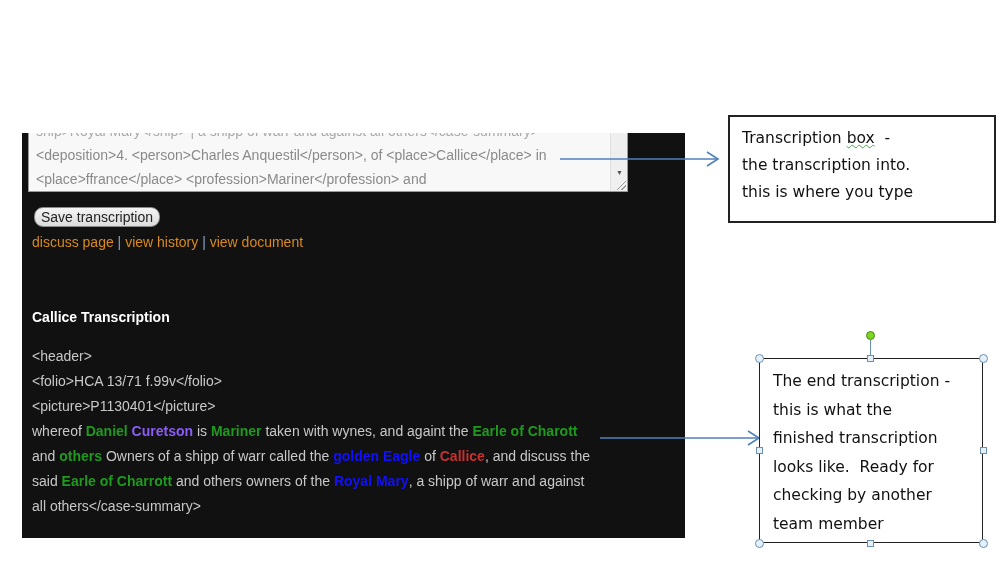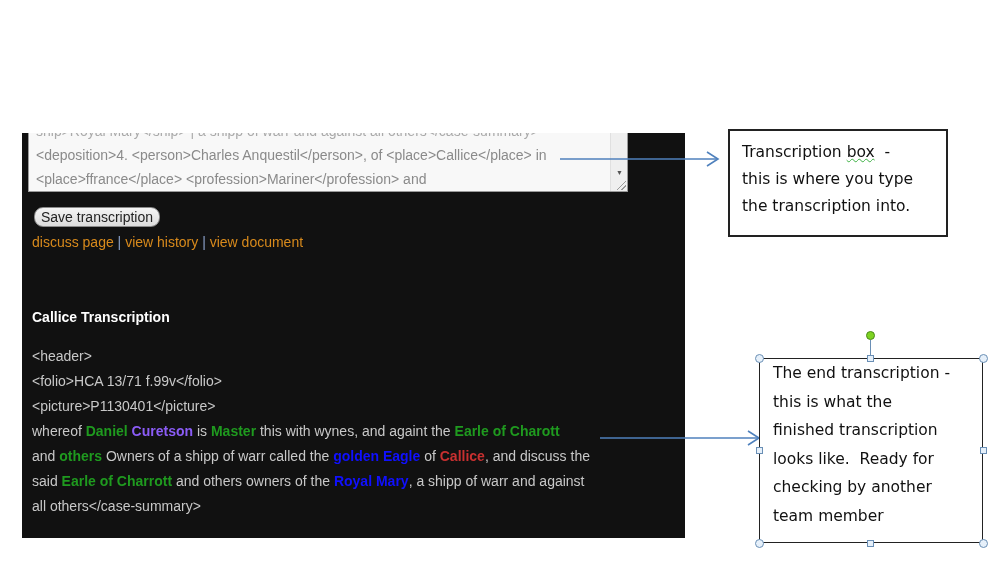--- a/index.html
+++ b/index.html
@@ -48,22 +48,22 @@
   }
   .transcript .line { white-space:nowrap; }
   .g { color:#1f9a1f; font-weight:bold; }
   .r { color:#8b5cf6; font-weight:bold; }
   .b { color:#1010ff; font-weight:bold; }
   .br { color:#c83030; font-weight:bold; }
   .callout {
     position:absolute; background:#fff; border:2px solid #222;
     font-family:"DejaVu Sans", sans-serif; color:#111; box-sizing:border-box;
   }
-  .callout1 { left:728px; top:129px; width:220px; height:108px; padding:8px 12px; font-size:15.5px; line-height:27px; }
-  .callout2 { left:759px; top:358px; width:224px; height:185px; padding:0 13px; font-size:15.5px; line-height:28.5px; border-width:1.5px; }
+  .callout1 { left:728px; top:115px; width:268px; height:108px; padding:8px 12px; font-size:15.5px; line-height:27px; }
+  .callout2 { left:759px; top:358px; width:224px; height:185px; padding:8px 13px; font-size:15.5px; line-height:28.5px; border-width:1.5px; }
   .squiggle { text-decoration:underline wavy #3cb043; text-decoration-thickness:1px; }
   .handle { position:absolute; width:7px; height:7px; background:#e6f0fa; border:1px solid #6a8fb5; box-sizing:border-box; }
   .handle.round { border-radius:50%; width:9px; height:9px; }
   .rot-handle { position:absolute; width:9px; height:9px; border-radius:50%; background:#7ed321; border:1px solid #4a8a1a; box-sizing:border-box; }
   svg.arrows { position:absolute; left:0; top:0; }
 </style>
 </head>
 <body>
 
 <div class="panel">
@@ -88,40 +88,40 @@
     <span class="sep">|</span>
     <a href="#">view document</a>
   </div>
 
   <div class="section-title">Callice Transcription</div>
 
   <div class="transcript">
     <div class="line">&lt;header&gt;</div>
     <div class="line">&lt;folio&gt;HCA 13/71 f.99v&lt;/folio&gt;</div>
     <div class="line">&lt;picture&gt;P1130401&lt;/picture&gt;</div>
-    <div class="line"><span>whereof </span><span class="g">Daniel</span><span> </span><span class="r">Curetson</span><span> is </span><span class="g">Master</span><span> this with wynes, and againt the </span><span class="g">Earle of Charott</span></div>
+    <div class="line"><span>whereof </span><span class="g">Daniel</span><span> </span><span class="r">Curetson</span><span> is </span><span class="g">Mariner</span><span> taken with wynes, and againt the </span><span class="g">Earle of Charott</span></div>
     <div class="line"><span>and </span><span class="g">others</span><span> Owners of a shipp of warr called the </span><span class="b">golden Eagle</span><span> of </span><span class="br">Callice</span><span>, and discuss the</span></div>
     <div class="line"><span>said </span><span class="g">Earle of Charrott</span><span> and others owners of the </span><span class="b">Royal Mary</span><span>, a shipp of warr and against</span></div>
     <div class="line">all others&lt;/case-summary&gt;</div>
   </div>
 </div>
 
 <svg class="arrows" width="1000" height="578">
   <g stroke="#4f81bd" stroke-width="1.6" fill="none">
     <line x1="560" y1="159" x2="718" y2="159"></line>
     <polyline points="707,152 718,159 707,166"></polyline>
     <line x1="600" y1="438" x2="759" y2="438"></line>
     <polyline points="748,431 759,438 748,445"></polyline>
   </g>
 </svg>
 
 <div class="callout callout1">
   <div><span class="squiggle-wrap"><span>Transcription <span class="squiggle">box</span></span></span><span style="white-space:pre">  -</span></div>
+  <div>the transcription into.</div>
   <div>this is where you type</div>
-  <div>the transcription into.</div>
 </div>
 
 <div class="callout callout2">
   <div>The end transcription -</div>
   <div>this is what the</div>
   <div>finished transcription</div>
   <div style="white-space:pre">looks like.  Ready for</div>
   <div>checking by another</div>
   <div>team member</div>
 </div>

